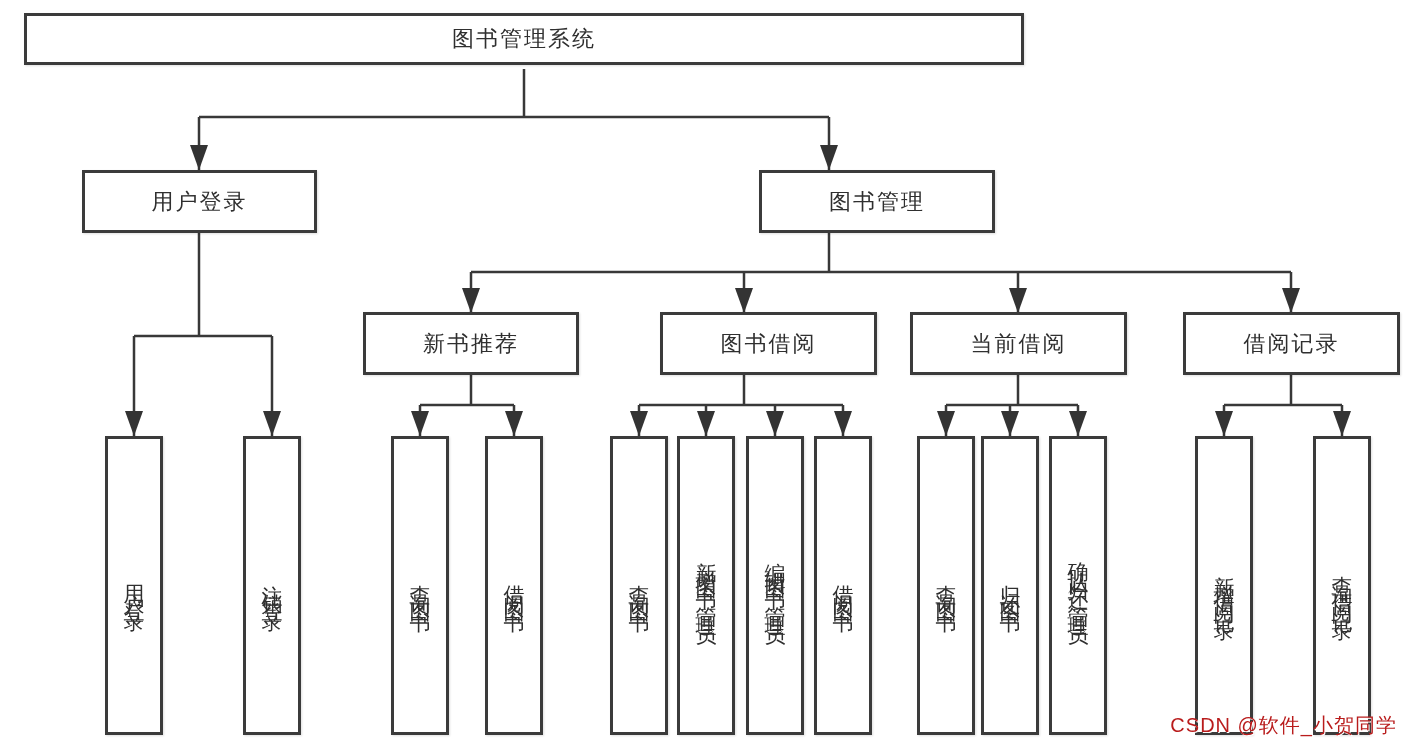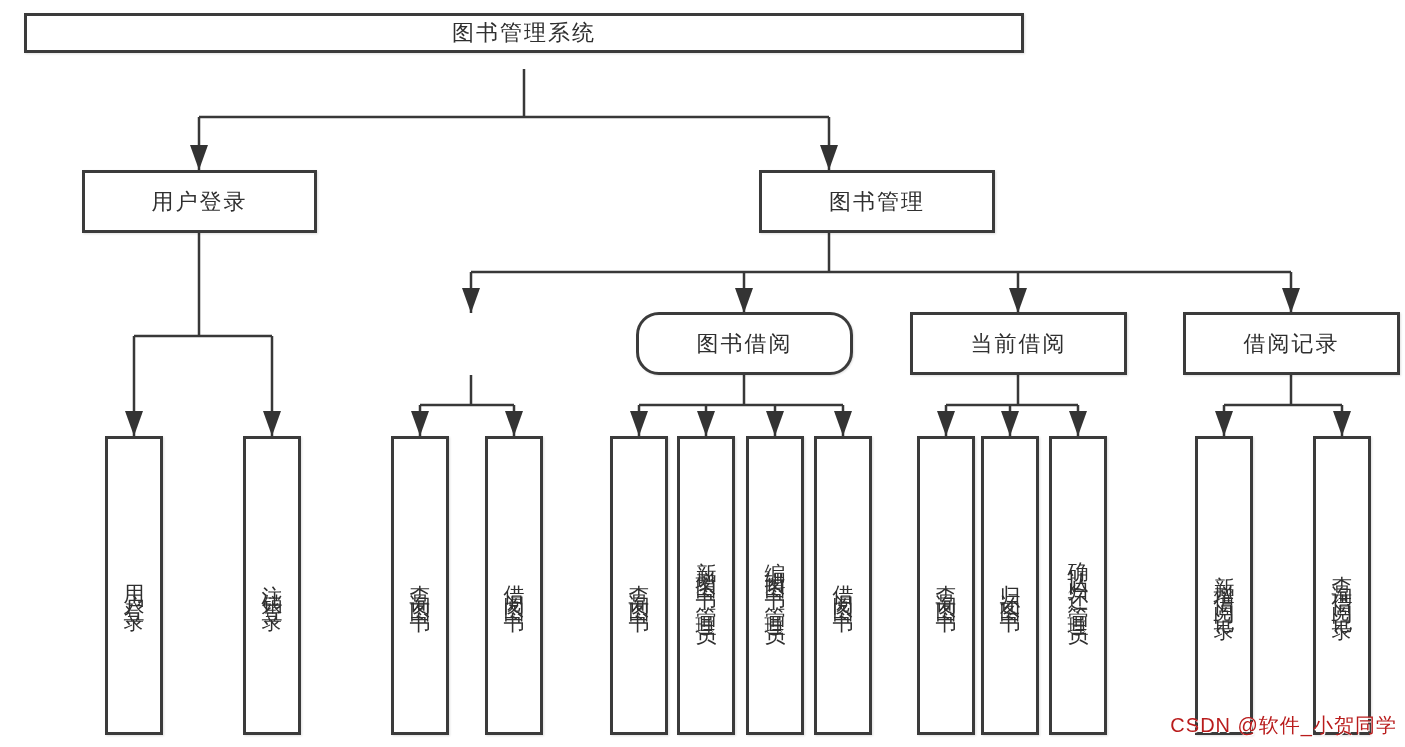--- a/index.html
+++ b/index.html
@@ -77,26 +77,27 @@
       <polygon points="766,411 784,411 775,436"></polygon>
       <polygon points="834,411 852,411 843,436"></polygon>
       <polygon points="937,411 955,411 946,436"></polygon>
       <polygon points="1001,411 1019,411 1010,436"></polygon>
       <polygon points="1069,411 1087,411 1078,436"></polygon>
       <polygon points="1215,411 1233,411 1224,436"></polygon>
       <polygon points="1333,411 1351,411 1342,436"></polygon>
     </g>
   </svg>
 
-  <div class="box" style="left:24px; top:13px; width:1000px; height:40px;">图书管理系统</div>
+  <div class="box" style="left:24px; top:13px; width:1000px; height:52px;">图书管理系统</div>
 
   <div class="box" style="left:82px; top:170px; width:235px; height:63px;">用户登录</div>
   <div class="box" style="left:711px; top:170px; width:236px; height:63px;margin-left:48px;">图书管理</div>
 
-  <div class="box" style="left:636px; top:312px; width:217px; height:63px;border-radius:23px;">图书借阅</div>
+  <div class="box" style="left:363px; top:312px; width:216px; height:63px;">新书推荐</div>
+  <div class="box" style="left:660px; top:312px; width:217px; height:63px;">图书借阅</div>
   <div class="box" style="left:910px; top:312px; width:217px; height:63px;">当前借阅</div>
   <div class="box" style="left:1183px; top:312px; width:217px; height:63px;">借阅记录</div>
 
   <div class="box leaf" style="left:105px; top:436px; width:58px; height:299px;">用户登录</div>
   <div class="box leaf" style="left:243px; top:436px; width:58px; height:299px;">注销登录</div>
 
   <div class="box leaf" style="left:391px; top:436px; width:58px; height:299px;">查询图书</div>
   <div class="box leaf" style="left:485px; top:436px; width:58px; height:299px;">借阅图书</div>
 
   <div class="box leaf" style="left:610px; top:436px; width:58px; height:299px;">查询图书</div>

